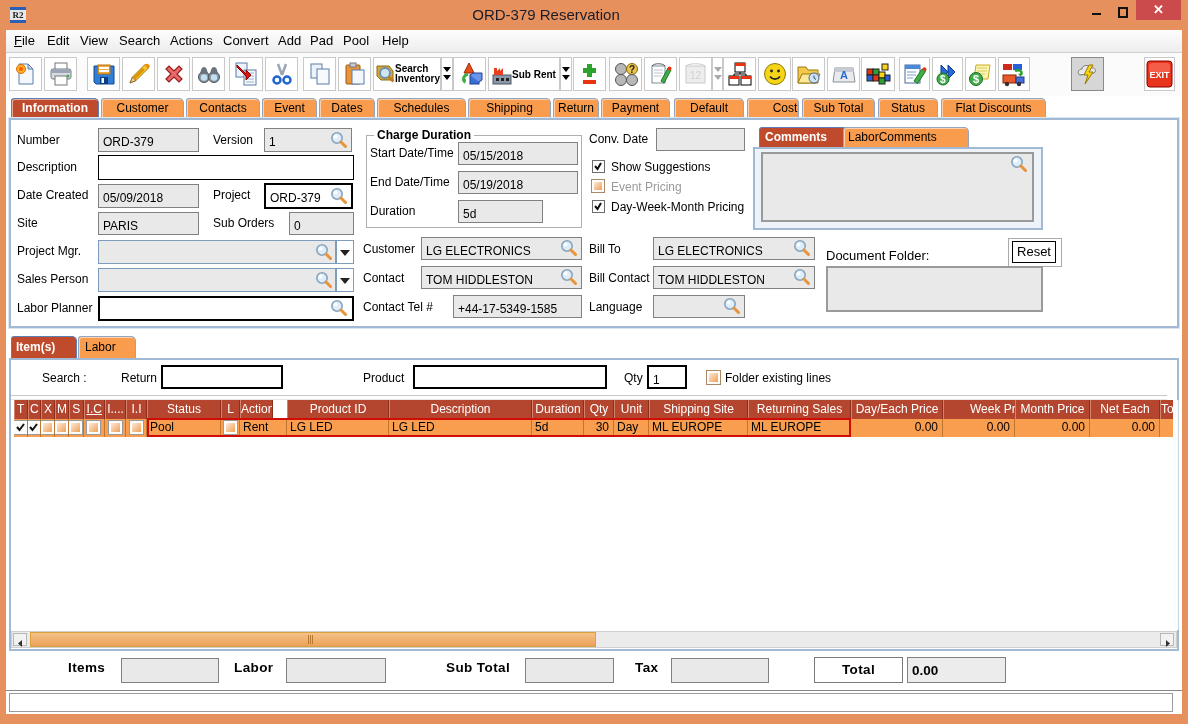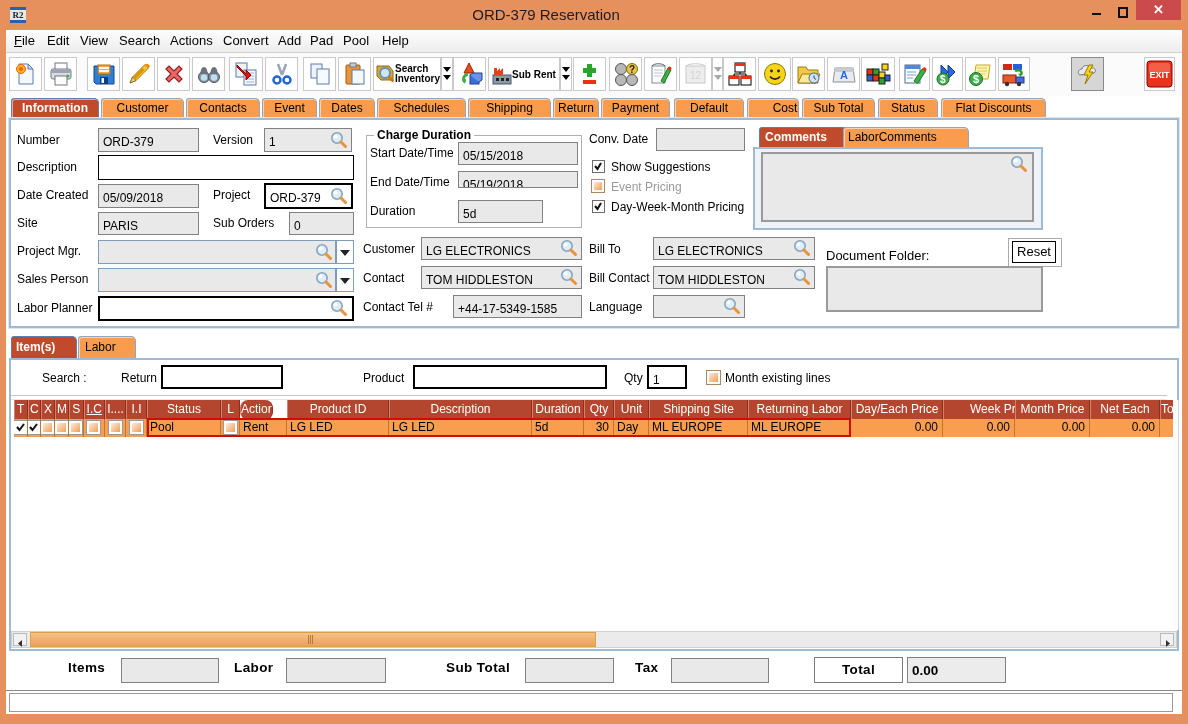--- a/index.html
+++ b/index.html
@@ -371,21 +371,21 @@
     <div class="fldw" style="left:98px;top:296px;width:256px;height:25px;border-width:2px;"></div>
     <svg class="mag" style="left:330px;top:299px;">
         <use href="#mag"></use>
       </svg>
 
     <div class="abs" style="left:366px;top:135px;width:214px;height:91px;border:1px solid #b0b0b0;"></div>
     <div class="lbl" style="left:374px;top:128px;font-weight:bold;background:#fff;padding:0 3px;">Charge Duration</div>
     <div class="lbl" style="left:370px;top:146px;">Start Date/Time</div>
     <div class="fld" style="left:458px;top:142px;width:120px;height:23px;">05/15/2018</div>
     <div class="lbl" style="left:370px;top:175px;">End Date/Time</div>
-    <div class="fld" style="left:458px;top:171px;width:120px;height:17px;">05/19/2018</div>
+    <div class="fld" style="left:458px;top:171px;width:120px;height:23px;">05/19/2018</div>
     <div class="lbl" style="left:370px;top:204px;">Duration</div>
     <div class="fld" style="left:458px;top:200px;width:85px;height:23px;">5d</div>
 
     <div class="lbl" style="left:363px;top:242px;">Customer</div>
     <div class="fld" style="left:421px;top:237px;width:161px;height:23px;">LG ELECTRONICS</div>
     <svg class="mag" style="left:560px;top:239px;">
         <use href="#mag"></use>
       </svg>
     <div class="lbl" style="left:363px;top:271px;">Contact</div>
     <div class="fld" style="left:421px;top:266px;width:161px;height:23px;">TOM HIDDLESTON</div>
@@ -449,42 +449,42 @@
     <div class="abs" style="left:78px;top:336px;width:58px;height:22px;background:#f99c4d;border:1px solid #93a5c0;border-bottom:none;border-radius:3px 5px 0 0;color:#000;font-size:12px;text-align:left;padding-left:6px;box-sizing:border-box;line-height:21px;box-shadow:inset 1px 1px 0 rgba(255,255,255,0.55);">Labor</div>
 
     <div class="lbl" style="left:42px;top:371px;">Search :</div>
     <div class="lbl" style="left:121px;top:371px;">Return</div>
     <div class="fldw" style="left:161px;top:365px;width:122px;height:24px;border-width:2px;"></div>
     <div class="lbl" style="left:363px;top:371px;">Product</div>
     <div class="fldw" style="left:413px;top:365px;width:194px;height:24px;border-width:2px;"></div>
     <div class="lbl" style="left:624px;top:371px;">Qty</div>
     <div class="fldw" style="left:647px;top:365px;width:40px;height:24px;border-width:2px;">1</div>
     <div class="ocbx" style="left:707px;top:371px;width:13px;height:13px;"></div>
-    <div class="lbl" style="left:725px;top:371px;">Month existing lines</div>
+    <div class="lbl" style="left:725px;top:371px;">Folder existing lines</div>
     <div class="abs" style="left:11px;top:395px;width:1156px;height:3px;border-top:1px solid #c8c8c8;border-bottom:1px solid #e8e8e8;"></div>
 
     <div id="thead" class="abs" style="left: 14px; top: 400px; height: 19px; width: 1160px;">
         <div class="hcell" style="left:0px;width:13.5px;">T</div>
         <div class="hcell" style="left:13.5px;width:13.5px;">C</div>
         <div class="hcell" style="left:27px;width:14px;">X</div>
         <div class="hcell" style="left:41px;width:14px;">M</div>
         <div class="hcell" style="left:55px;width:14.5px;">S</div>
         <div class="hcell" style="left:69.5px;width:21.5px;text-decoration:underline;">I.C</div>
         <div class="hcell" style="left:91px;width:21px;">I....</div>
         <div class="hcell" style="left:112px;width:21px;">I.I</div>
         <div class="hcell" style="left:133px;width:74px;">Status</div>
         <div class="hcell" style="left:207px;width:19px;">L</div>
-        <div class="hcell" style="left:226px;width:33px;border-radius:8px;">Action</div>
+        <div class="hcell" style="left:226px;width:33px;">Action</div>
         <div class="hcell" style="left:273px;width:102px;">Product ID</div>
         <div class="hcell" style="left:375px;width:143px;">Description</div>
         <div class="hcell" style="left:518px;width:52px;">Duration</div>
         <div class="hcell" style="left:570px;width:30px;">Qty</div>
         <div class="hcell" style="left:600px;width:35px;">Unit</div>
         <div class="hcell" style="left:635px;width:99px;">Shipping Site</div>
-        <div class="hcell" style="left:734px;width:103px;">Returning Labor</div>
+        <div class="hcell" style="left:734px;width:103px;">Returning Sales</div>
         <div class="hcell" style="left:837px;width:92px;">Day/Each Price</div>
         <div class="hcell" style="left:929px;width:81px;padding-left:26px;">Week Price</div>
         <div class="hcell" style="left:1001px;width:75px;">Month Price</div>
         <div class="hcell" style="left:1076px;width:70px;">Net Each</div>
         <div class="hcell" style="left:1146px;width:14px;">Tot</div>
       </div>
     <div id="trow" class="abs" style="left:14px;top:419px;height:18px;background:#f99d4f;width:1160px;">
         <div class="rcell" style="left:0px;width:13.5px;padding:0;">
           <div style="position:absolute;left:-0.25px;top:2px;width:13px;height:13px;box-sizing:border-box;border:2px solid #fdfdfd;outline:1px solid #9a9a9a;background:#f8f8f4;">
             <svg width="9" height="9" style="position:absolute;left:0px;top:0px;">

